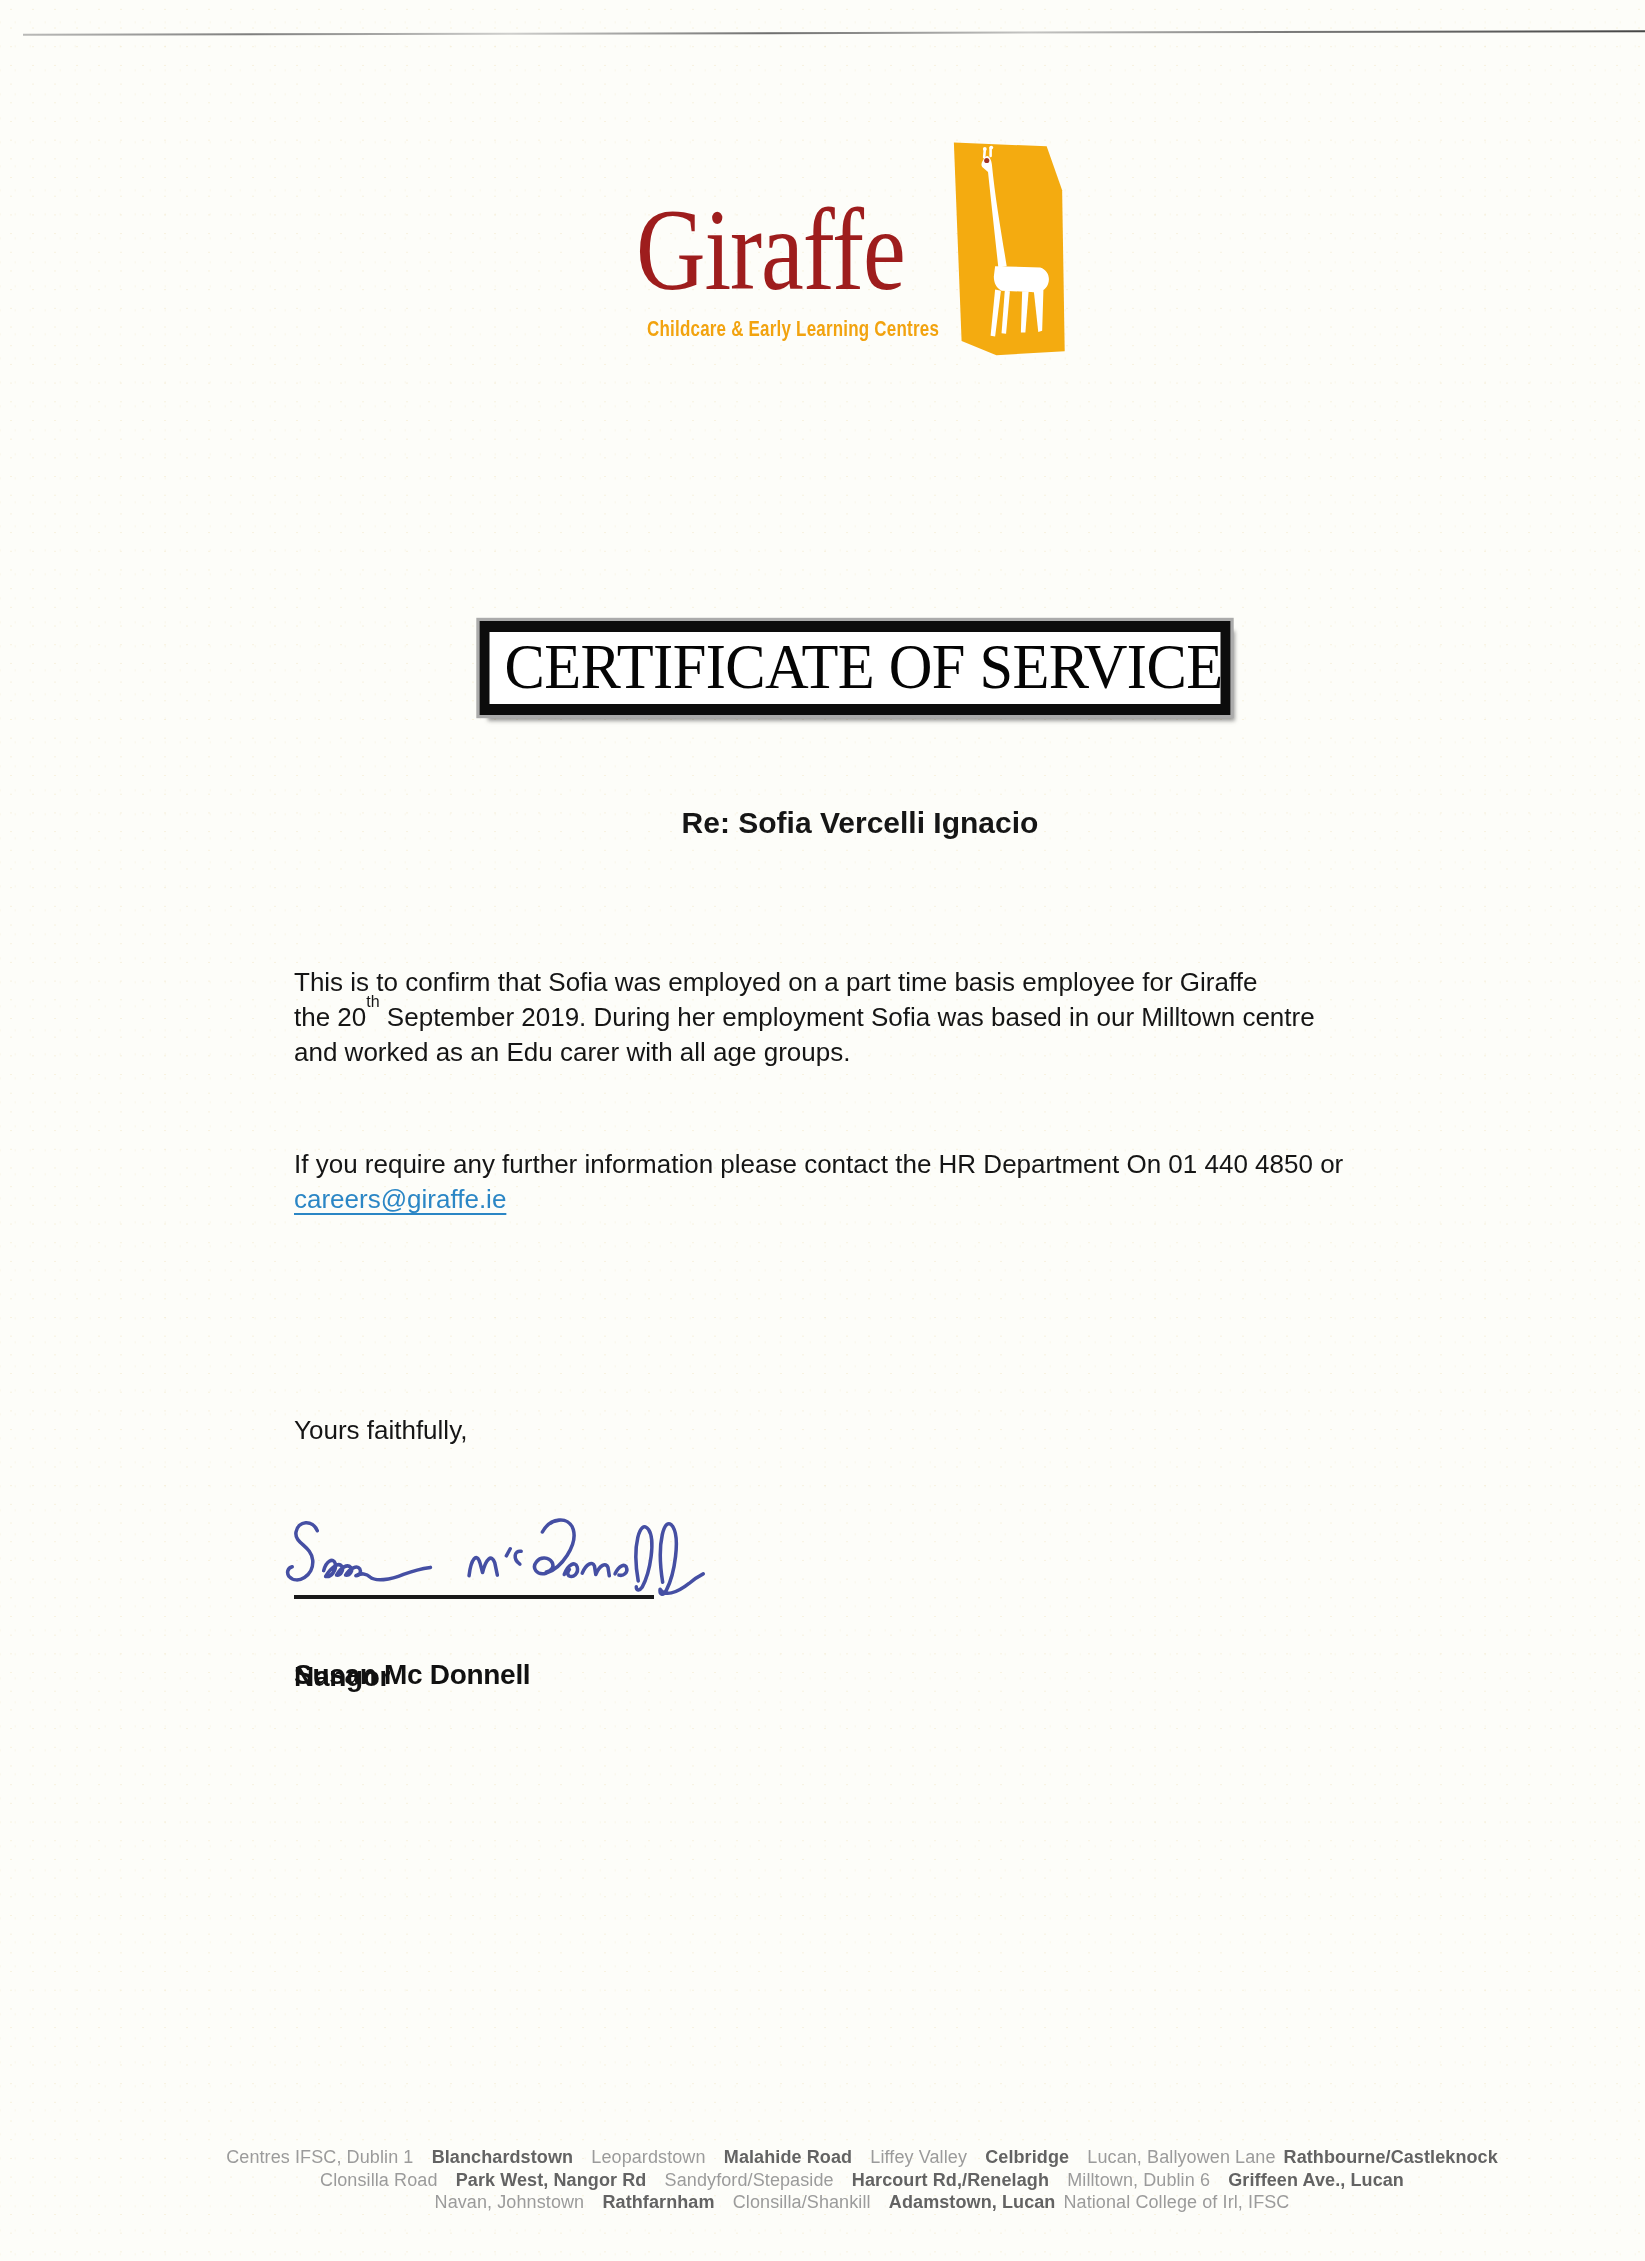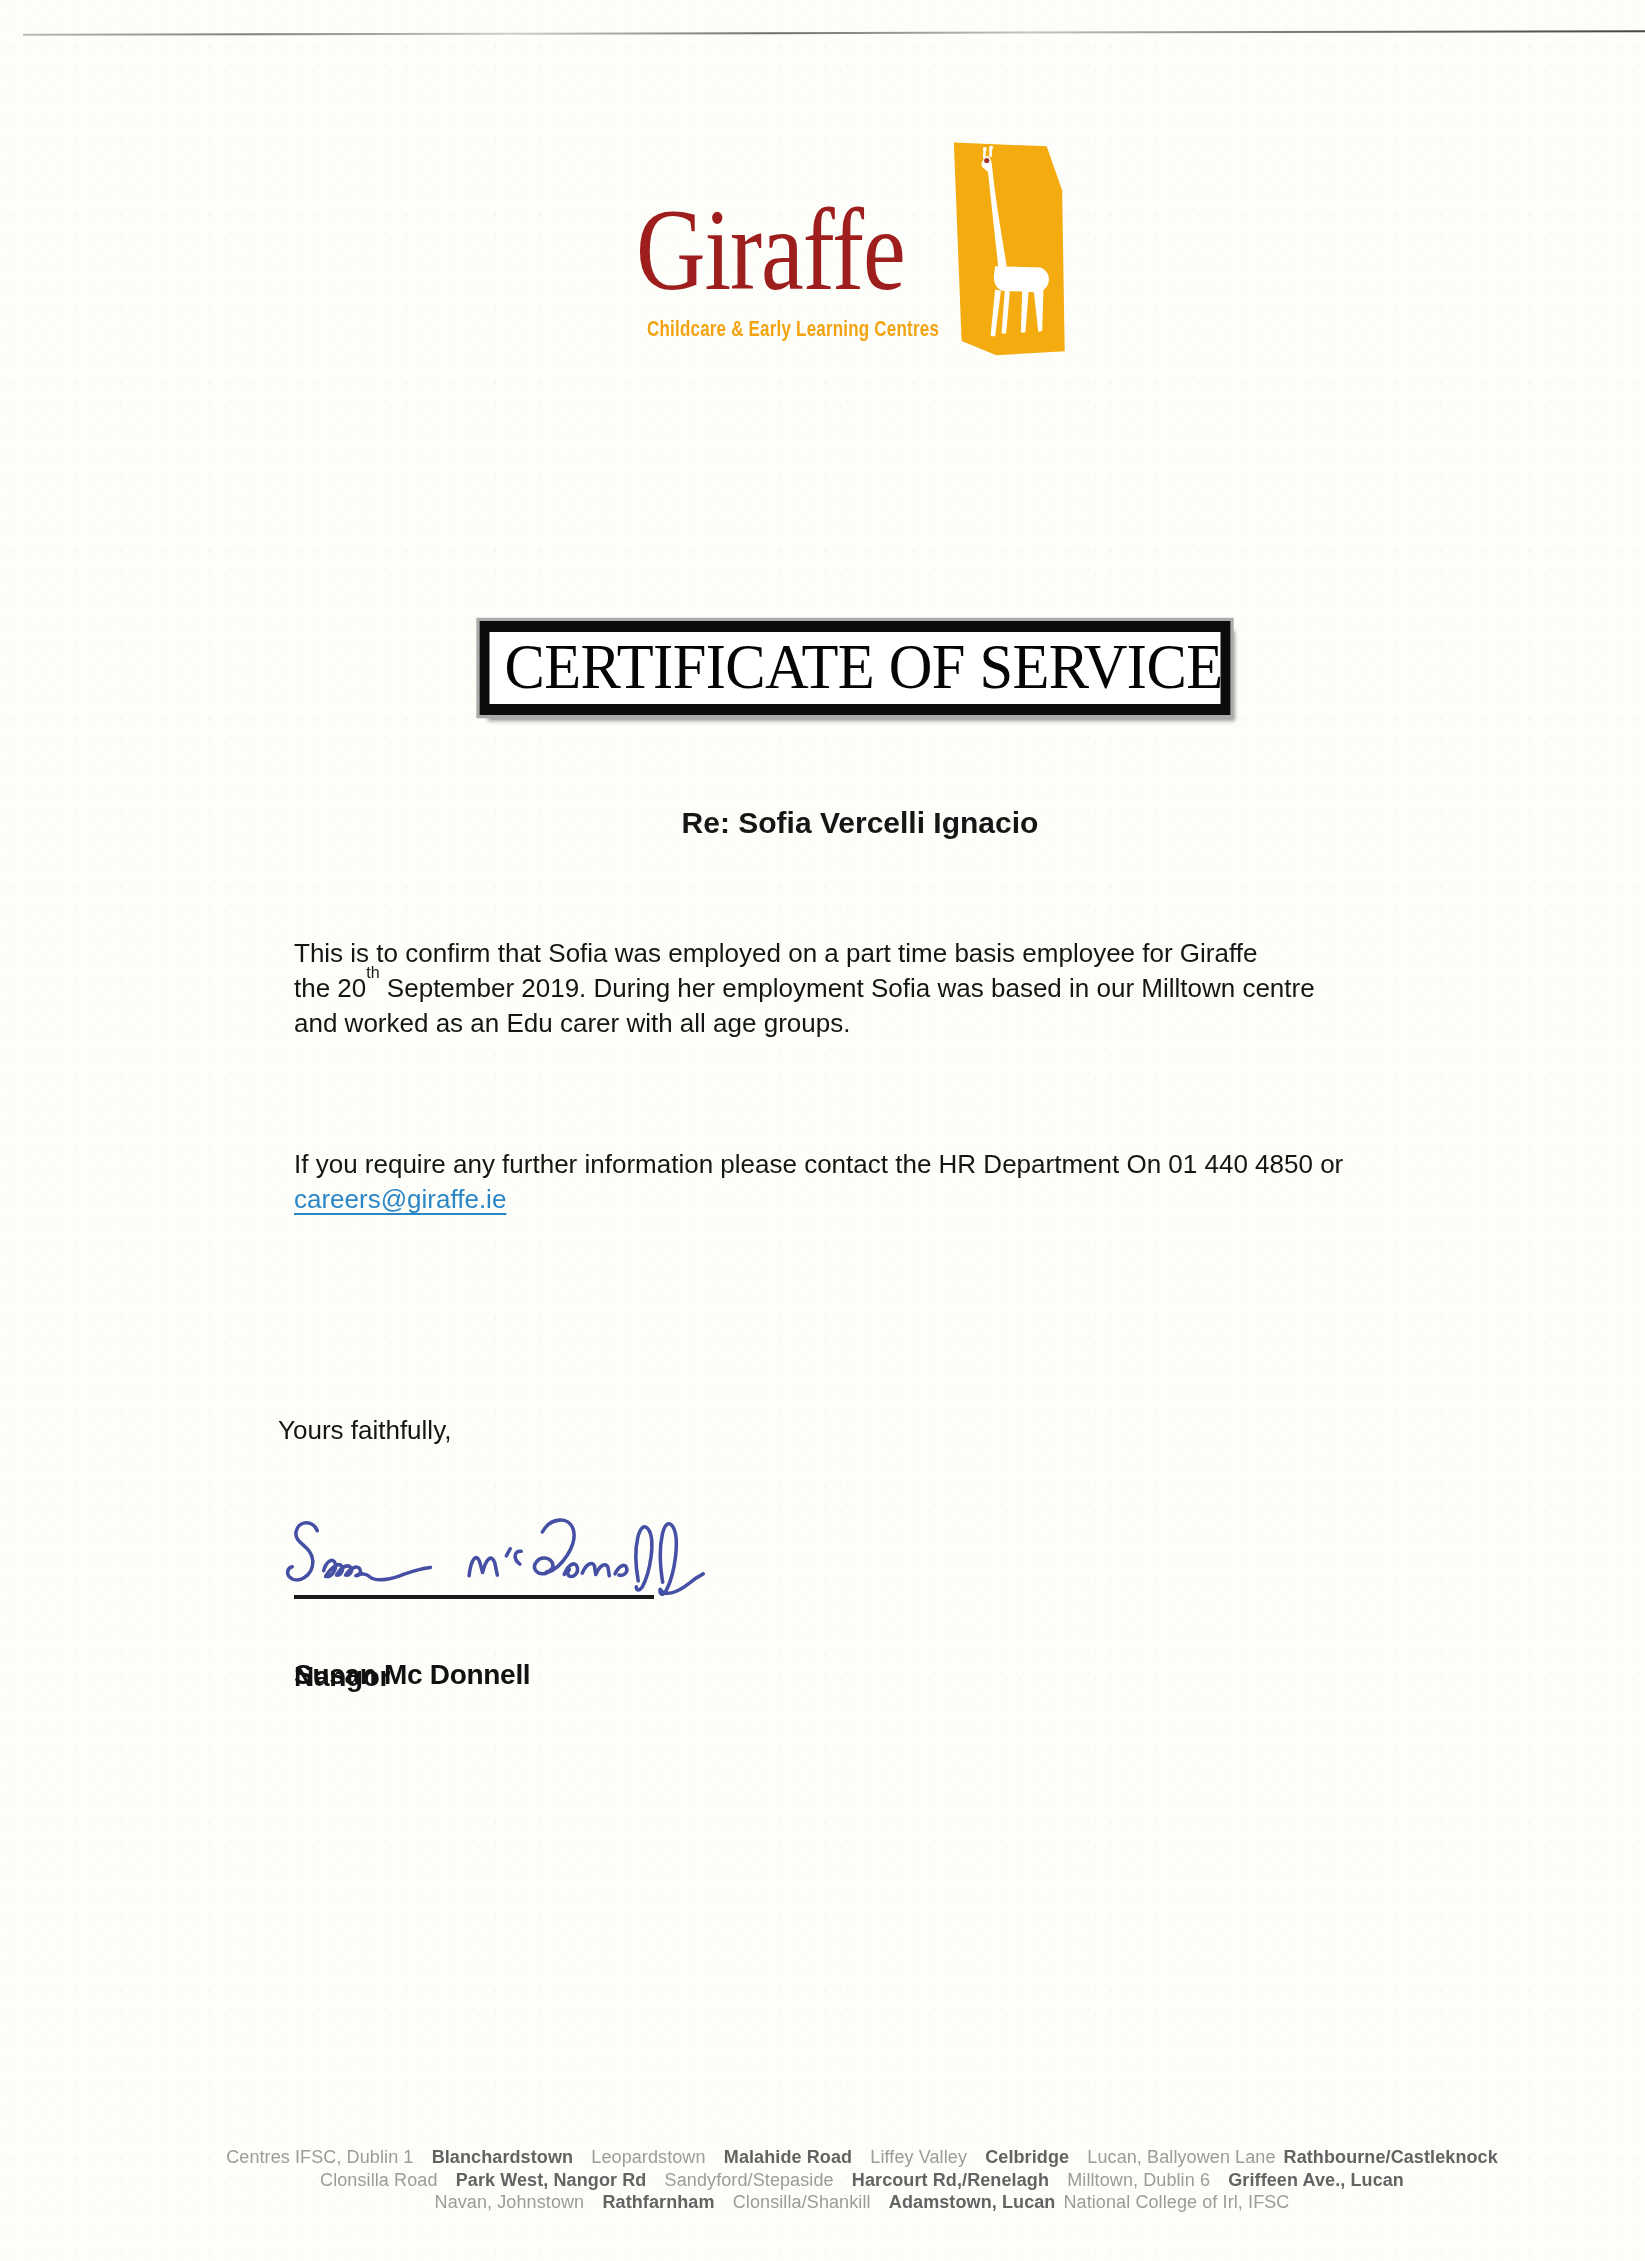--- a/index.html
+++ b/index.html
@@ -60,25 +60,25 @@
     white-space:nowrap;
   }
   
   .subject{
     position:absolute;top:806px;left:0;width:1646px;
     text-align:center;transform:translateX(37px);
     font-size:30px;font-weight:bold;color:#161616;
   }
   
   .para{position:absolute;left:294px;width:1162px;font-size:26px;line-height:35px;color:#151515;}
-  .p1{top:936px;}
+  .p1{top:965px;}
   .p2{top:1147px;}
   .para sup{font-size:16px;position:relative;top:-9.7px;line-height:0;}
   .email{color:#2b86c5;text-decoration:underline;text-decoration-thickness:1.9px;text-underline-offset:4.5px;cursor:pointer;margin-top:20px;}
-  .closing{position:absolute;left:278px;top:1415px;font-size:26px;color:#151515;}
+  .closing{position:absolute;left:294px;top:1415px;font-size:26px;color:#151515;}
   
   .sig{position:absolute;left:283px;top:1505px;}
   .sigline{position:absolute;left:294px;top:1595px;width:360px;height:3.9px;background:#191919;}
   .signame{position:absolute;left:294px;top:1615px;font-size:28px;font-weight:bold;letter-spacing:-0.3px;color:#111;margin-top:44px;}
   .sigtitle{position:absolute;left:294px;top:1661px;font-size:28px;font-weight:bold;letter-spacing:-0.3px;color:#111;}
   
   .footer{
     position:absolute;top:2146px;left:0;width:1646px;
     text-align:center;transform:translateX(35px);
     font-size:18px;line-height:22.6px;color:#9b9b9b;

